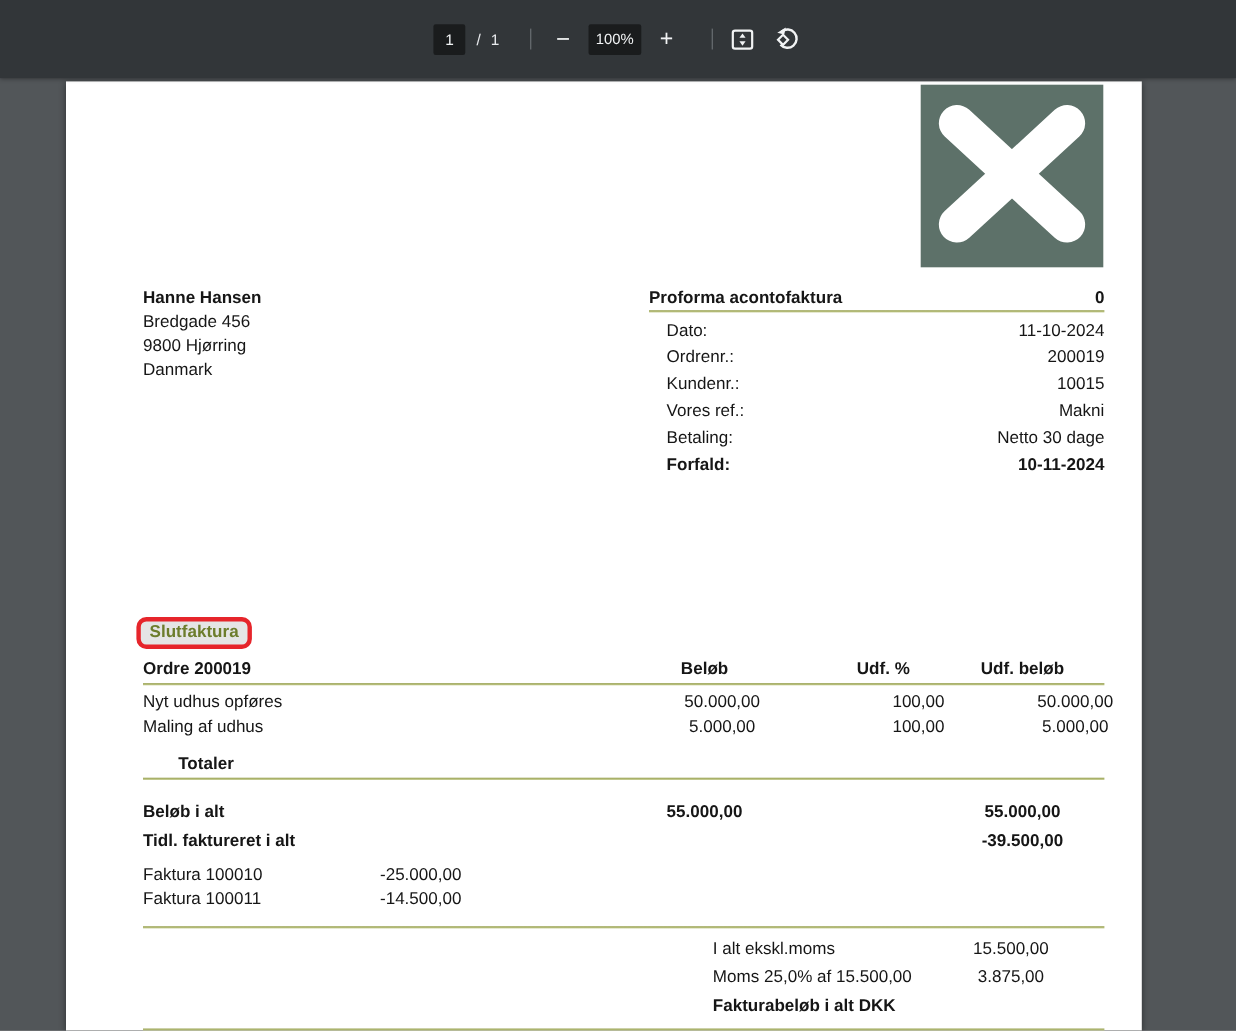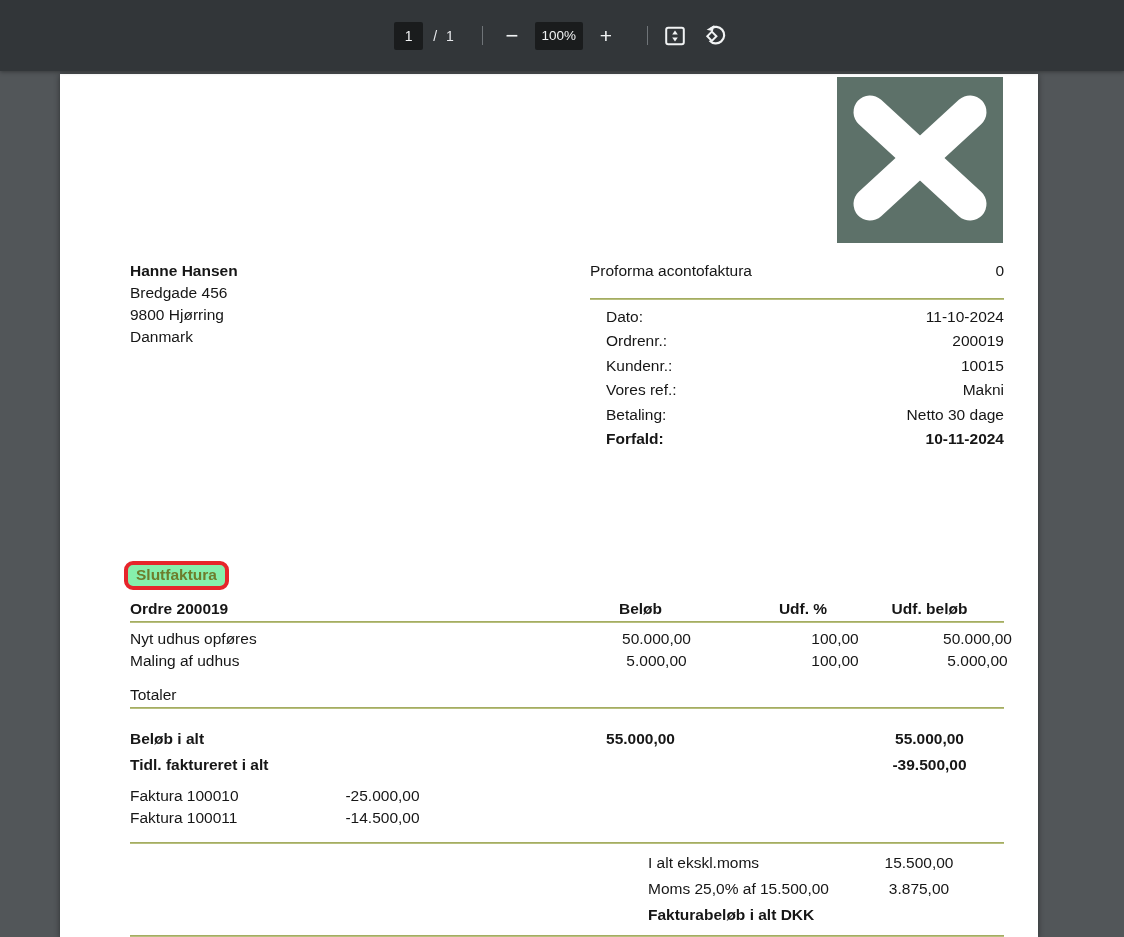--- a/index.html
+++ b/index.html
@@ -60,38 +60,38 @@
 
   .logo {
     position: absolute; left: 777px; top: 3px; width: 166px; height: 166px;
     background: #5d7169;
     display: flex; align-items: center; justify-content: center;
   }
 
   .recipient { position: absolute; left: 70px; top: 186px; line-height: 22px; }
 
   .invoice-info { position: absolute; left: 530px; top: 186px; width: 414px; }
-  .info-title-row { display: flex; justify-content: space-between; font-weight: normal; line-height: 21px; padding-bottom: 17px; }
+  .info-title-row { display: flex; justify-content: space-between; font-weight: bold; line-height: 21px; padding-bottom: 1px; }
   .info-rows { margin-top: 5px; margin-left: 16px; }
   .info-row { display: flex; justify-content: space-between; line-height: 24.4px; }
 
   .invoice-body { position: absolute; left: 70px; top: 487px; width: 874px; }
 
   .annotation-box {
     display: inline-block; margin-left: -6px; margin-bottom: 7px;
     border: 4px solid #e6252b; border-radius: 9px;
-    padding: 1px 8px 2px 8px; background: #86efac;
+    padding: 1px 8px 2px 8px; background: #e5e5e5;
   }
   .annotation-label { color: #6d7d2c; font-weight: bold; }
 
   .grid4 { display: grid; grid-template-columns: 400px 221px 104px 149px; }
   .order-head { font-weight: bold; line-height: 24px; }
   .trow { line-height: 22px; gap: 16px; }
   .trow-first { margin-top: 5px; }
-  .totals-title { font-weight: normal; line-height: 22px; margin-top: 12px; margin-bottom: 1px; }
+  .totals-title { font-weight: bold; line-height: 22px; margin-top: 12px; margin-bottom: 1px; margin-left: 32px; }
   .total-row { line-height: 26px; font-weight: bold; }
   .total-row-first { margin-top: 17px; }
 
   .prev-grid { display: grid; grid-template-columns: 190px 125px 1fr; line-height: 22px; }
   .prev-first { margin-top: 7px; }
 
   .rule-mid { margin-top: 13px; }
   .summary-grid { display: grid; grid-template-columns: 518px 1fr 170px; line-height: 26px; }
   .summary-first { margin-top: 6px; }
   .rule-bottom { margin-top: 7px; }

